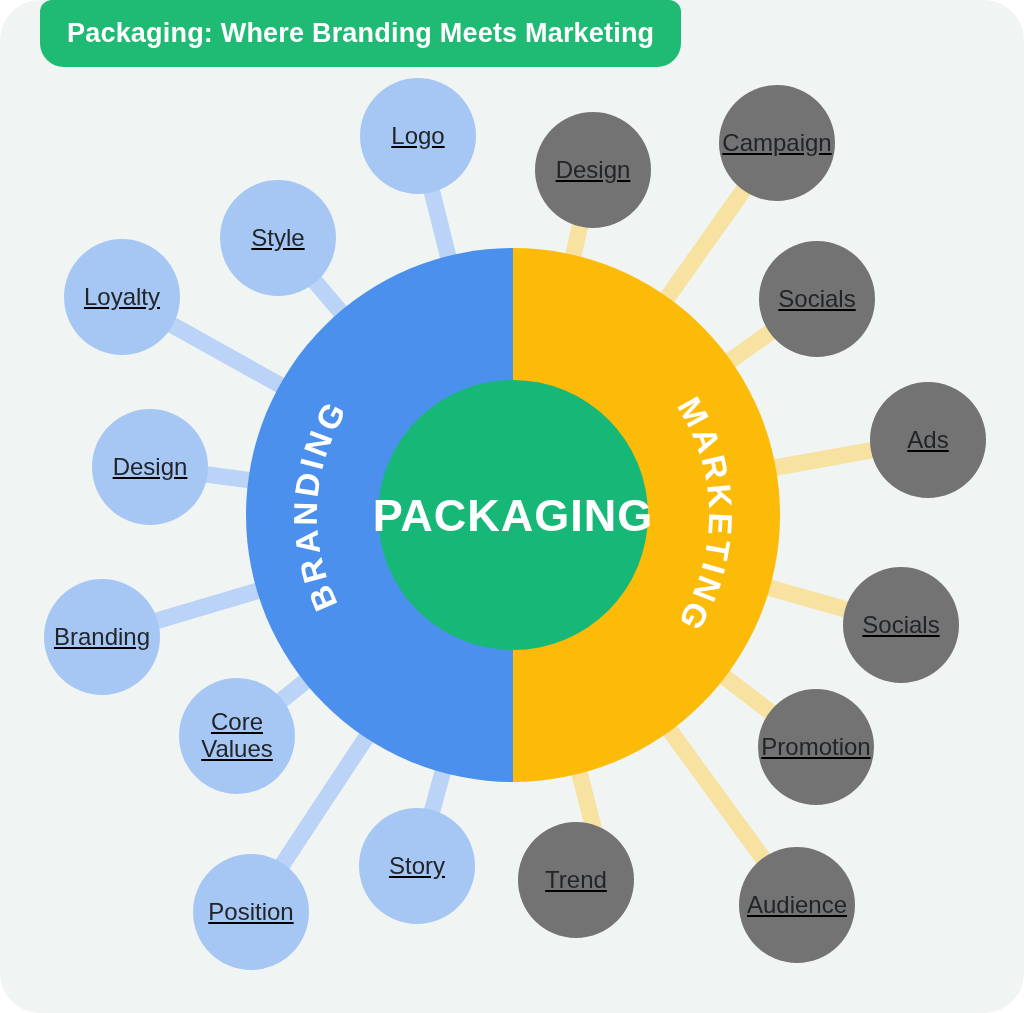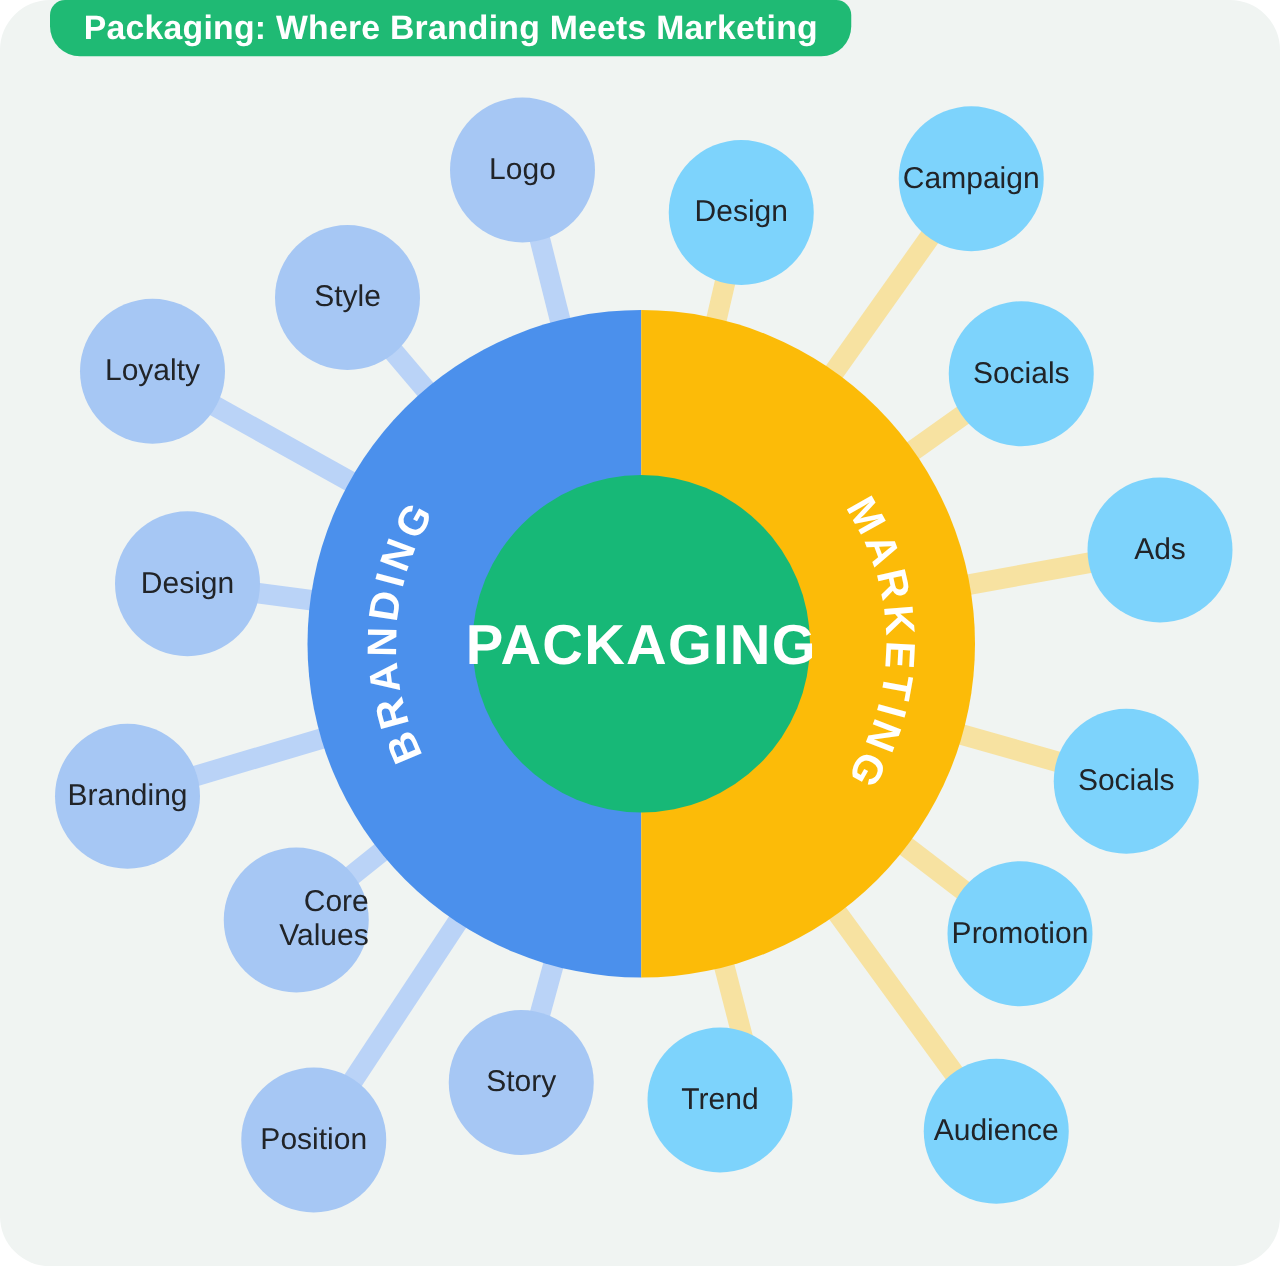--- a/index.html
+++ b/index.html
@@ -13,21 +13,21 @@
     width: 1024px;
     height: 1013px;
     background: #F0F4F2;
     border-radius: 40px;
     overflow: hidden;
   }
   .title-bar {
     position: absolute;
     left: 40px;
     top: 0;
-    height: 45px;
+    height: 67px;
     padding: 0 27px;
     background: #1FBA74;
     border-radius: 12px 12px 24px 24px;
     display: flex;
     align-items: center;
     z-index: 5;
     text-align: center;
   }
   .title-bar span {
     color: #ffffff;
@@ -60,30 +60,31 @@
     letter-spacing: 1px;
   }
   .node {
     position: absolute;
     width: 116px;
     height: 116px;
     border-radius: 50%;
     display: flex;
     align-items: center;
     justify-content: center;
-    text-align: right;
+    text-align: center;
     z-index: 3;
+    text-decoration: underline;
   }
   .node span {
     font-size: 24px;
     color: #212428;
     line-height: 1.12;
   }
   .node.blue   { background: #A6C7F4; }
-  .node.yellow { background: #7dd3fc; }
+  .node.yellow { background: #737373; }
 </style>
 </head>
 <body>
 
 <div class="canvas">
 
   <div class="title-bar">
     <span>Packaging: Where Branding Meets Marketing</span>
   </div>
 

